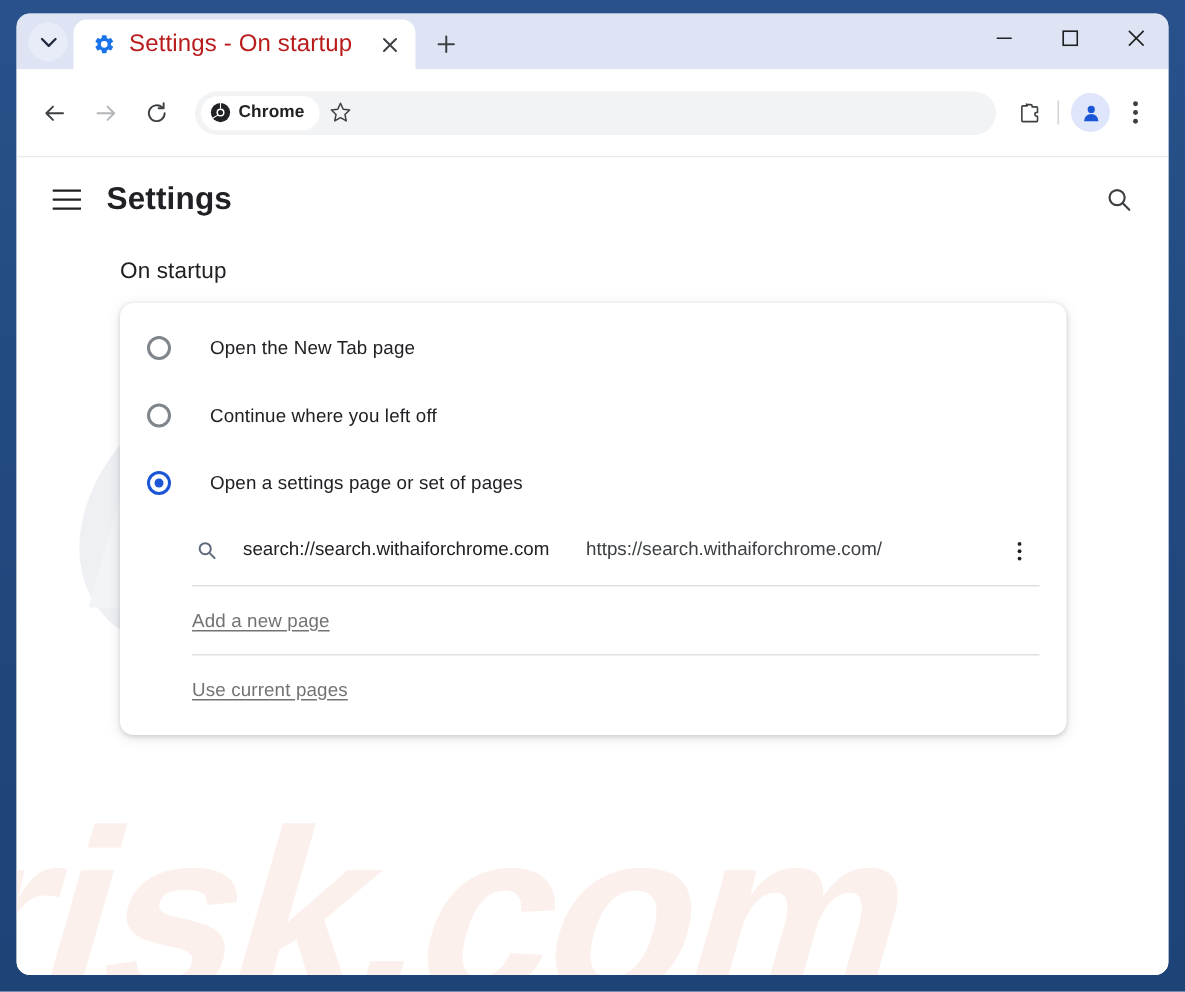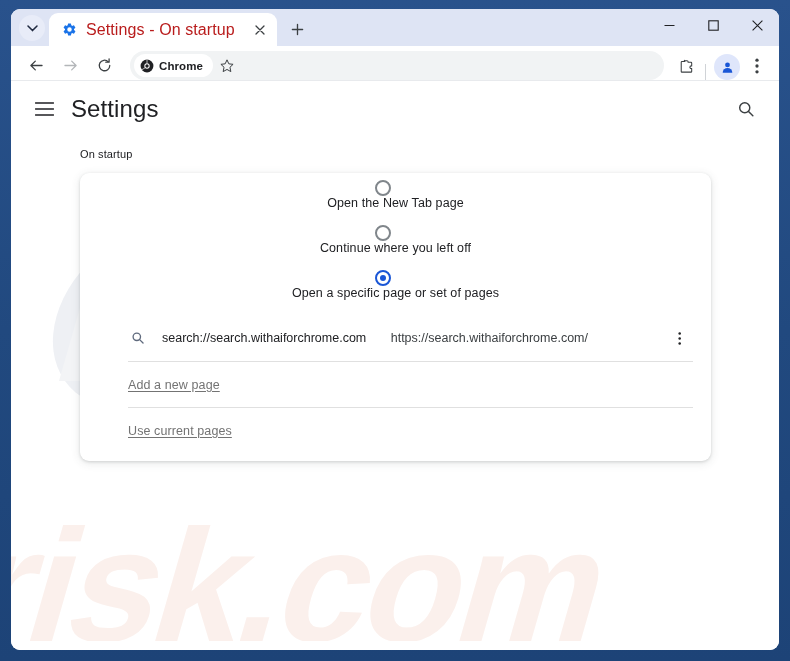--- a/index.html
+++ b/index.html
@@ -117,24 +117,24 @@
     align-items: center;
   }
   .win-ctl {
     width: 44px; height: 33px;
     display: flex; align-items: center; justify-content: center;
     cursor: pointer;
   }
 
   
   #toolbar {
-    height: 35px;
+    height: 59px;
     background: #ffffff;
     display: flex;
-    align-items: flex-end;
+    align-items: center;
     padding: 0 8px 0 10px;
     flex: 0 0 auto;
     border-bottom: 1px solid #e8eaed;
   }
 
   .nav-btn {
     width: 30px; height: 30px;
     display: flex; align-items: center; justify-content: center;
     border-radius: 50%;
     cursor: pointer;
@@ -245,39 +245,39 @@
 
   #hamburger {
     width: 30px; height: 30px;
     display: flex; align-items: center; justify-content: center;
     cursor: pointer;
     flex: 0 0 auto;
     margin-right: 12px;
   }
 
   #settings-title {
-    font-size: 24px;
+    font-size: 21px;
     color: #202124;
-    font-weight: normal;
+    font-weight: bold;
     letter-spacing: 0.1px;
     flex: 1 1 auto;
   }
 
   #settings-search-btn {
     width: 30px; height: 30px;
     display: flex; align-items: center; justify-content: center;
     border-radius: 50%;
     cursor: pointer;
     flex: 0 0 auto;
   }
 
   #section-title {
     position: relative;
     z-index: 2;
-    font-size: 11px;
+    font-size: 15px;
     color: #202124;
     margin: 11px 0 0 69px;
     letter-spacing: 0.1px;
   }
 
   
   #startup-card {
     position: relative;
     z-index: 2;
     margin: 13px 0 0 69px;
@@ -287,21 +287,20 @@
     box-shadow: 0 1px 3px rgba(60,64,67,0.18), 0 2px 8px 1px rgba(60,64,67,0.10);
     padding: 7px 0 8px 0;
   }
 
   .radio-row {
     display: flex;
     align-items: center;
     height: 45px;
     padding: 0 18px 0 18px;
     cursor: pointer;
-    flex-direction: column;
   }
 
   .radio-circle {
     width: 16px; height: 16px;
     border-radius: 50%;
     border: 2px solid #80868b;
     flex: 0 0 auto;
     margin-right: 26px;
     position: relative;
     background: transparent;
@@ -543,21 +542,21 @@
           <span class="radio-label">Open the New Tab page</span>
         </div>
 
         <div class="radio-row">
           <span class="radio-circle"></span>
           <span class="radio-label">Continue where you left off</span>
         </div>
 
         <div class="radio-row">
           <span class="radio-circle checked"></span>
-          <span class="radio-label">Open a specific page or set of pages</span>
+          <span class="radio-label">Open a settings page or set of pages</span>
         </div>
 
         <div class="url-entry-row">
           <span class="url-entry-icon">
             <svg width="14" height="14" viewBox="0 0 20 20">
               <circle cx="8.3" cy="8.3" r="5.3" fill="none" stroke="#5f6a7d" stroke-width="1.9"></circle>
               <path d="M12.3 12.3 L17.2 17.2" stroke="#5f6a7d" stroke-width="1.9" stroke-linecap="round"></path>
             </svg>
           </span>
           <span class="url-entry-text">

